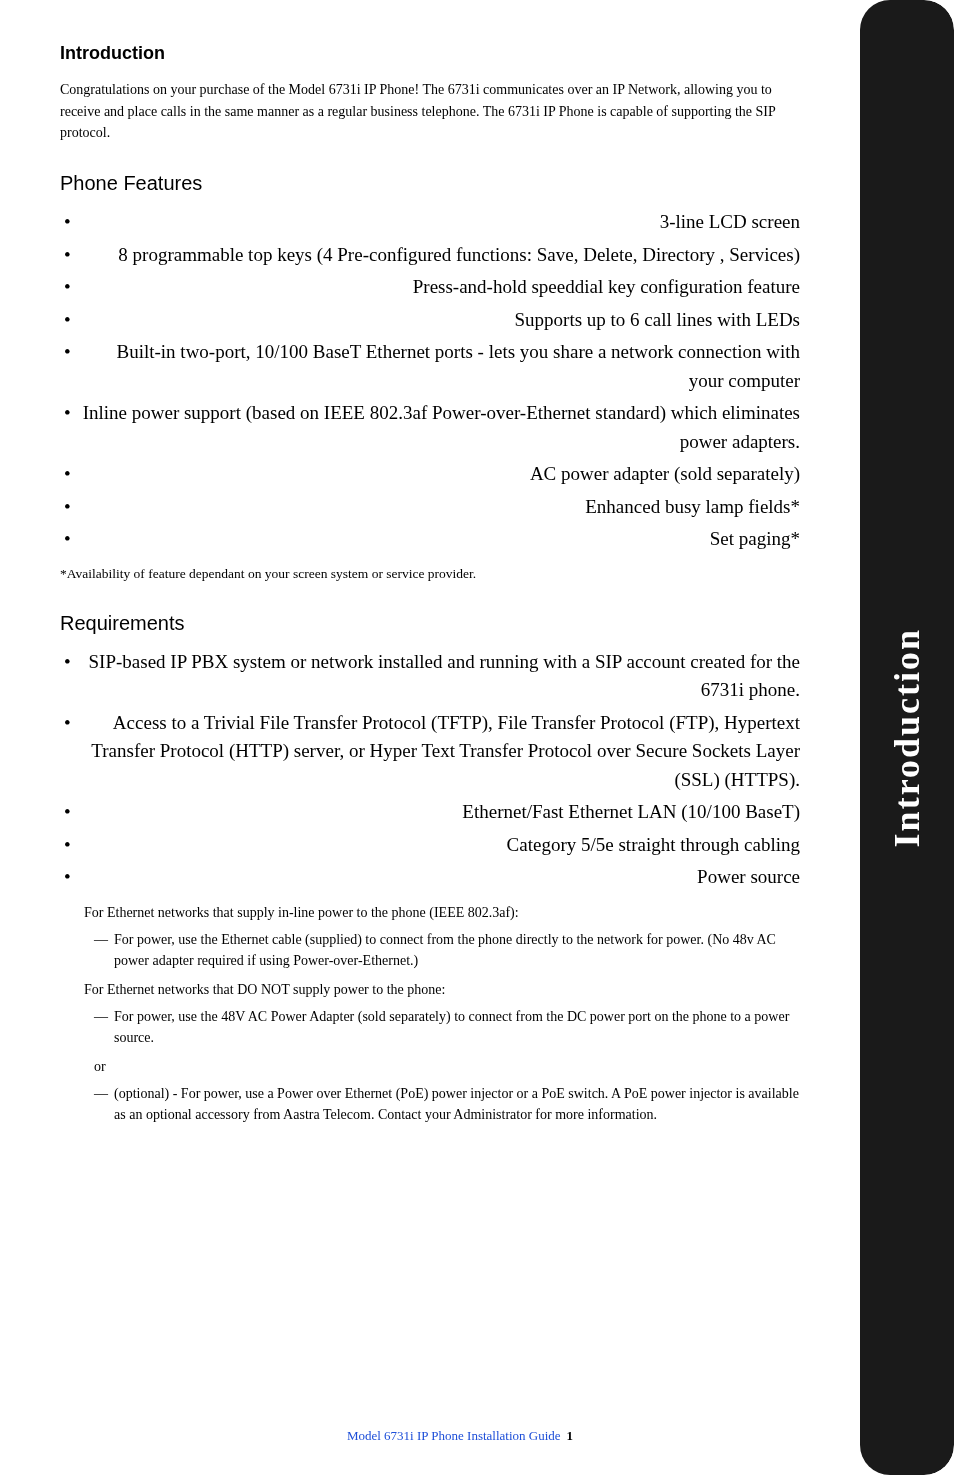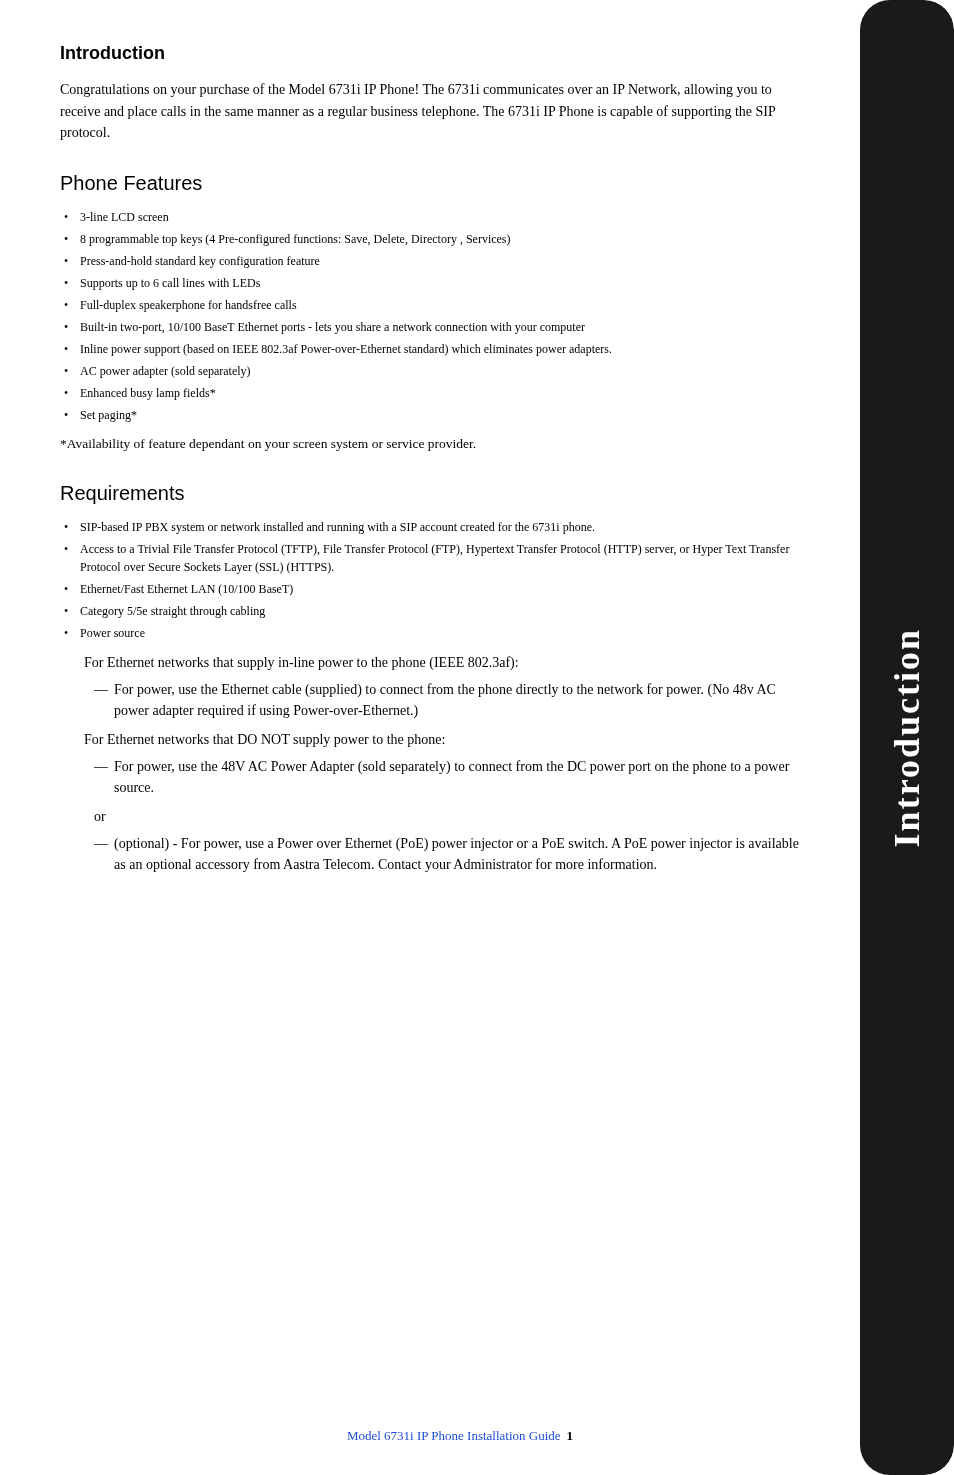--- a/index.html
+++ b/index.html
@@ -78,21 +78,22 @@
       list-style: none;
       padding-left: 0;
       margin-bottom: 10px;
     }
 
     ul.feature-list li {
       padding-left: 20px;
       position: relative;
       margin-bottom: 4px;
       line-height: 1.5;
-      font-size: 12px;
+      font-size: 19px;
+      text-align: right;
     }
 
     ul.feature-list li::before {
       content: "•";
       position: absolute;
       left: 4px;
       top: 0;
     }
 
     .footnote {
@@ -165,23 +166,22 @@
 
     <h1 class="section-title">Introduction</h1>
 
     <p class="intro-text">Congratulations on your purchase of the Model 6731i IP Phone! The 6731i communicates over an IP Network, allowing you to receive and place calls in the same manner as a regular business telephone. The 6731i IP Phone is capable of supporting the SIP protocol.</p>
 
     <h2 class="section-subtitle">Phone Features</h2>
 
     <ul class="feature-list">
       <li>3-line LCD screen</li>
       <li>8 programmable top keys (4 Pre-configured functions: Save, Delete, Directory , Services)</li>
-      <li>Press-and-hold standard key configuration feature</li>
+      <li>Press-and-hold speeddial key configuration feature</li>
       <li>Supports up to 6 call lines with LEDs</li>
-      <li>Full-duplex speakerphone for handsfree calls</li>
       <li>Built-in two-port, 10/100 BaseT Ethernet ports - lets you share a network connection with your computer</li>
       <li>Inline power support (based on IEEE 802.3af Power-over-Ethernet standard) which eliminates power adapters.</li>
       <li>AC power adapter (sold separately)</li>
       <li>Enhanced busy lamp fields*</li>
       <li>Set paging*</li>
     </ul>
 
     <p class="footnote">*Availability of feature dependant on your screen system or service provider.</p>
 
     <h2 class="section-subtitle">Requirements</h2>

